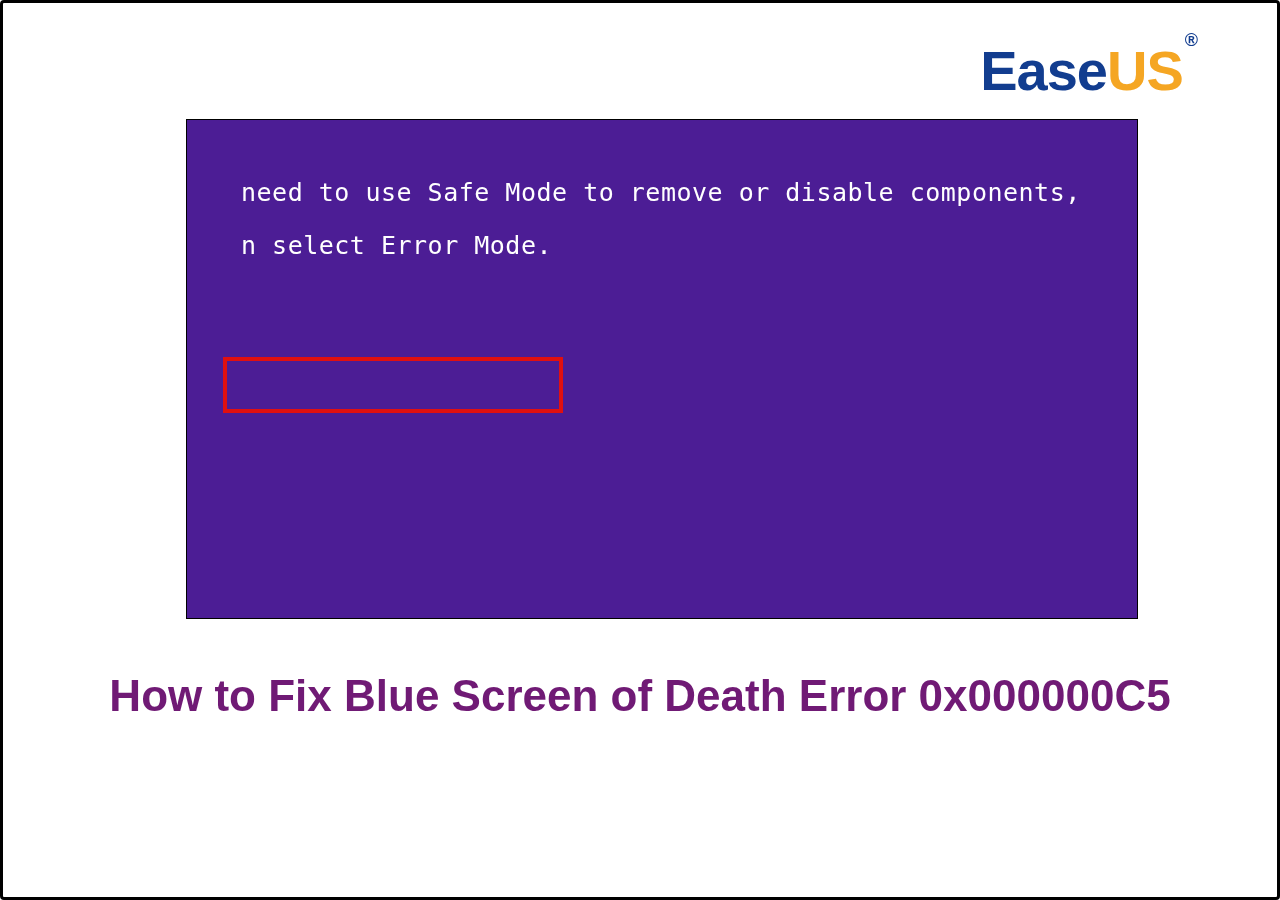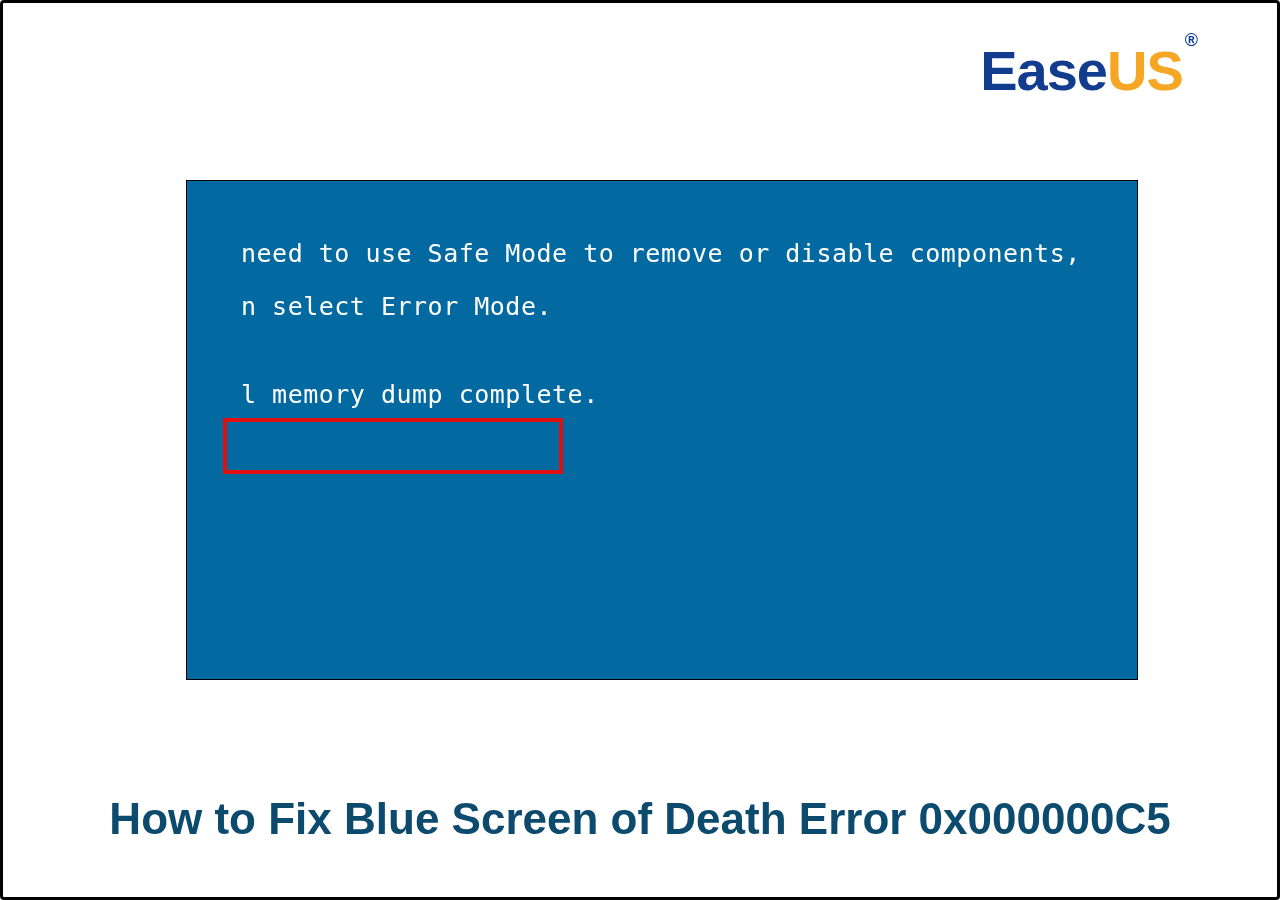--- a/index.html
+++ b/index.html
@@ -11,21 +11,20 @@
       position: relative;
     }
     .outer-frame {
       position: absolute;
       top: 0; left: 0; right: 0; bottom: 0;
       border: 3px solid #000;
       border-radius: 4px;
       padding: 40px 50px 50px 50px;
       display: flex;
       flex-direction: column;
-      justify-content: space-between;
     }
     .logo-row {
       display: flex;
       justify-content: flex-end;
       margin-bottom: 20px;
       padding-right: 30px;
     }
     .logo {
       font-size: 56px;
       font-weight: 800;
@@ -45,21 +44,21 @@
       margin-left: 2px;
     }
     .bsod-wrap {
       display: flex;
       justify-content: center;
       margin-bottom: 48px;
     }
     .bsod {
       width: 952px;
       height: 500px;
-      background: #0369a1;
+      background: #4c1d95;
       border: 1px solid #000;
       color: #fff;
       font-family: Consolas, "Lucida Console", monospace;
       font-size: 25px;
       line-height: 1.38;
       letter-spacing: 0.5px;
       padding: 56px 20px 20px 54px;
       position: relative;
       overflow: hidden;
       filter: blur(0.5px);
@@ -73,21 +72,21 @@
       top: 237px;
       width: 340px;
       height: 56px;
       border: 4px solid #e11010;
       pointer-events: none;
     }
     .headline {
       text-align: center;
       font-size: 44px;
       font-weight: 600;
-      color: #0c4a6e;
+      color: #701a75;
       line-height: 1.3;
       padding: 0 40px;
     }
   </style>
 </head>
 <body>
 
 <div class="outer-frame">
 
   <div class="logo-row">
@@ -96,21 +95,20 @@
     </div>
   </div>
 
   <div class="bsod-wrap">
     <div class="bsod">
       <div class="para">need to use Safe Mode to remove or disable components,</div>
       <div class="para">n select Error Mode.</div>
       <div class="gap-sm"></div>
       <div class="gap-sm"></div>
       <div class="gap-sm"></div>
-      <div class="para">l memory dump complete.</div>
       <div class="gap-sm"></div>
 
       <div class="highlight-box"></div>
     </div>
   </div>
 
   <div class="headline">How to Fix Blue Screen of Death Error 0x000000C5</div>
 
 </div>
 

